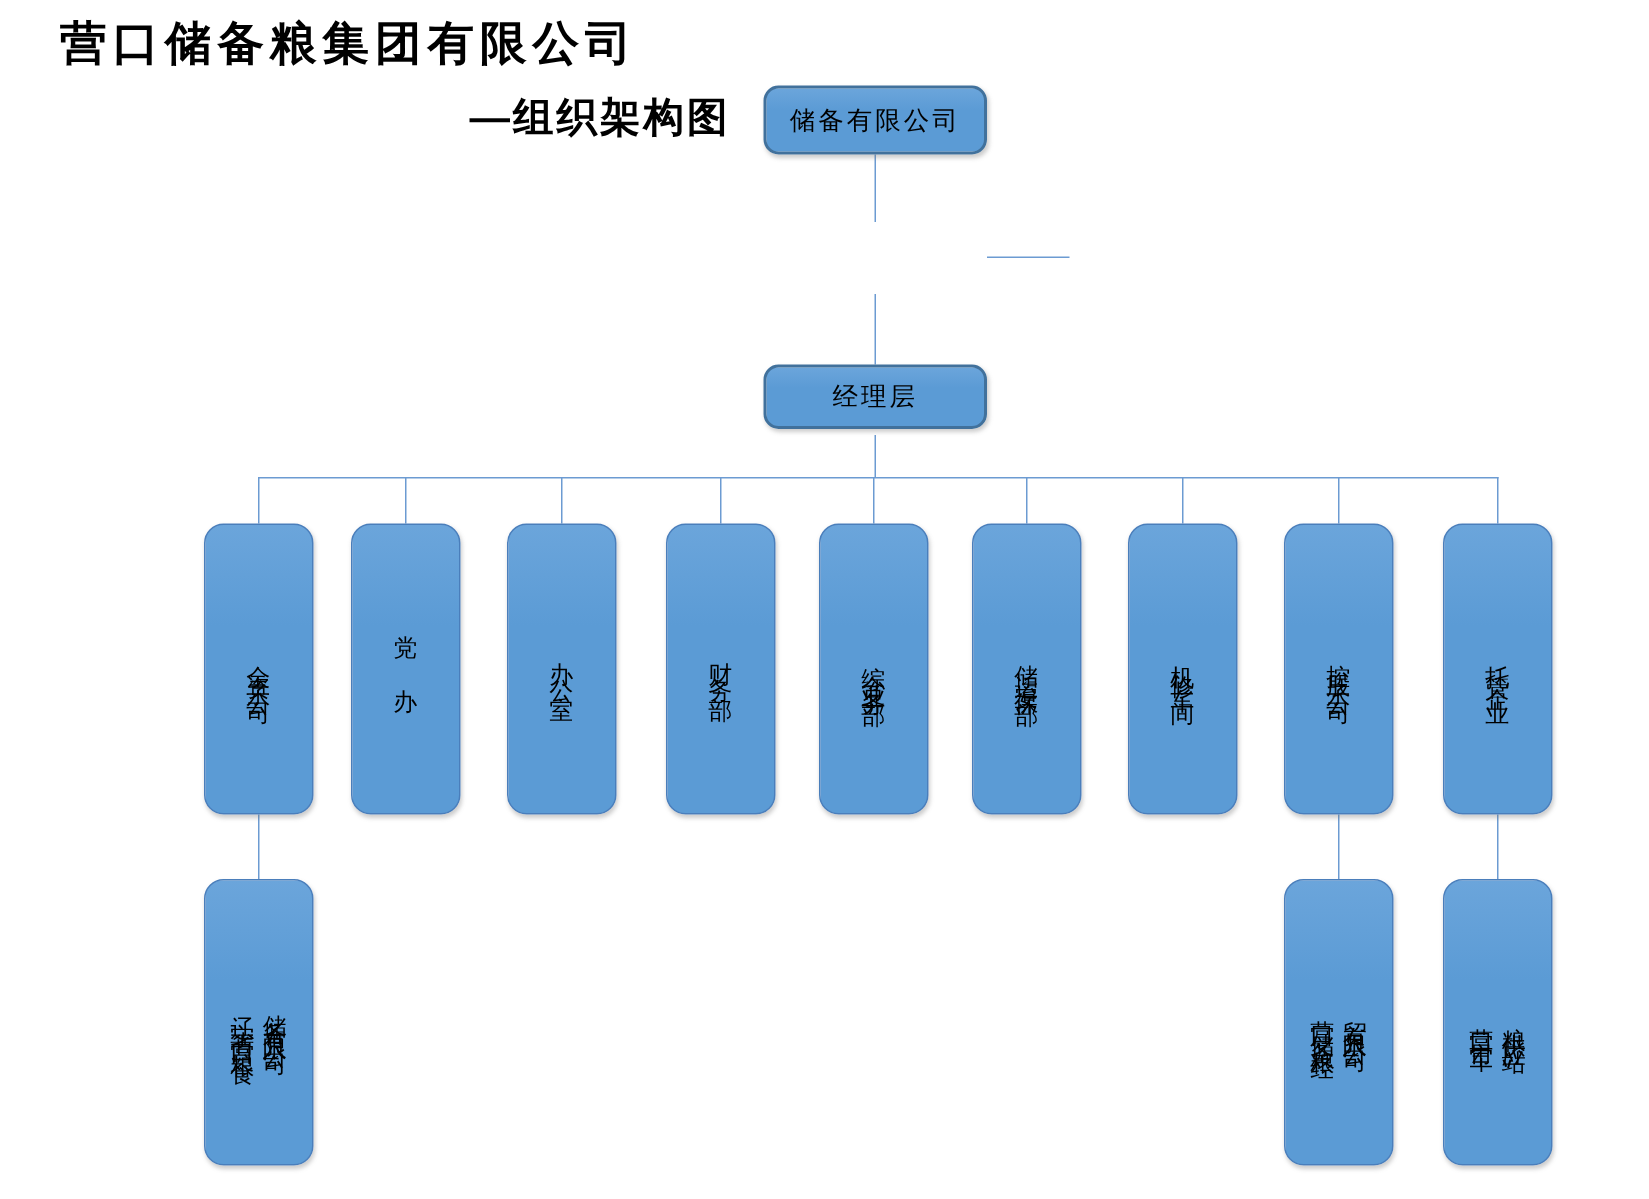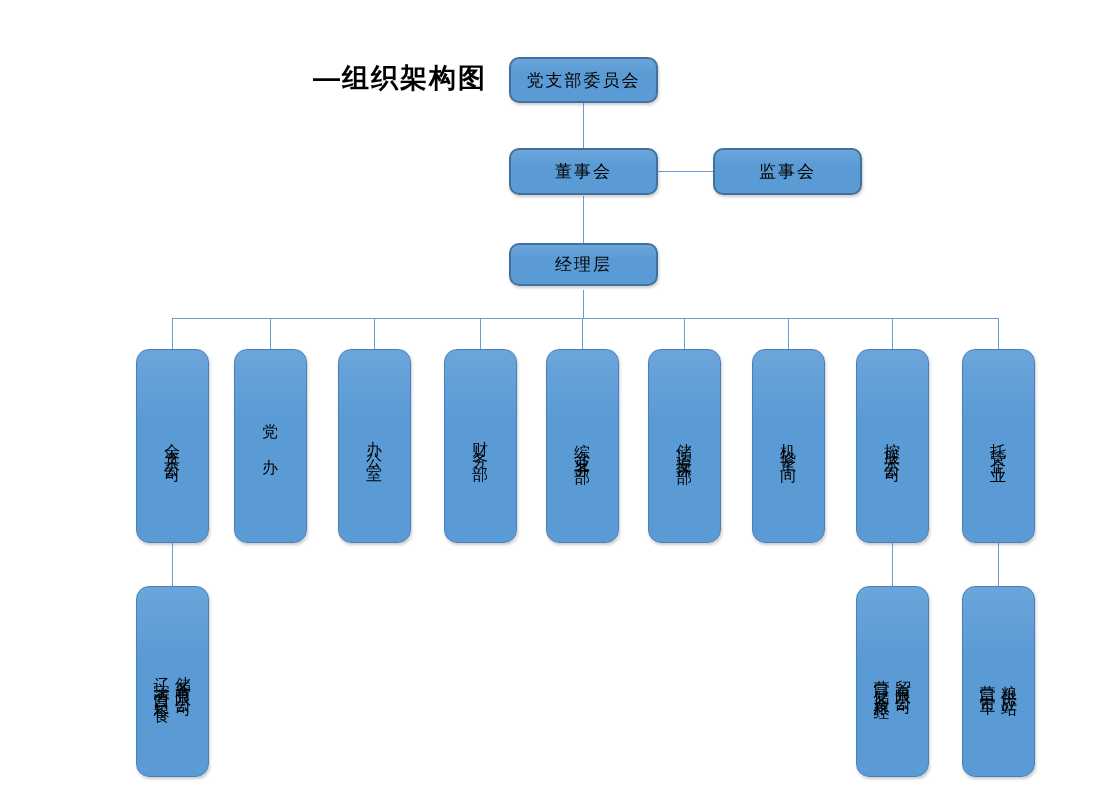--- a/index.html
+++ b/index.html
@@ -49,20 +49,21 @@
     white-space:pre-line;font-size:16px;line-height:1.35;letter-spacing:5px;
   }
   .lv{position:absolute;width:1px;background:#6C9BD2;}
   .lh{position:absolute;height:1px;background:#6C9BD2;}
 </style>
 </head>
 <body>
 
 <div class="canvas">
 
+  <h1 class="page-title">营口储备粮集团有限公司</h1>
   <h2 class="page-subtitle">—组织架构图</h2>
 
   <div class="lv" style="left:583px;top:103px;height:45px"></div>
   <div class="lh" style="left:658px;top:171px;width:55px"></div>
   <div class="lv" style="left:583px;top:196px;height:47px"></div>
   <div class="lv" style="left:583px;top:290px;height:28px"></div>
   <div class="lh" style="left:172px;top:318px;width:827px"></div>
   <div class="lv" style="left:172px;top:318px;height:31px"></div>
   <div class="lv" style="left:270px;top:318px;height:31px"></div>
   <div class="lv" style="left:374px;top:318px;height:31px"></div>
@@ -70,27 +71,21 @@
   <div class="lv" style="left:582px;top:318px;height:31px"></div>
   <div class="lv" style="left:684px;top:318px;height:31px"></div>
   <div class="lv" style="left:788px;top:318px;height:31px"></div>
   <div class="lv" style="left:892px;top:318px;height:31px"></div>
   <div class="lv" style="left:998px;top:318px;height:31px"></div>
   <div class="lv" style="left:172px;top:543px;height:43px"></div>
   <div class="lv" style="left:892px;top:543px;height:43px"></div>
   <div class="lv" style="left:998px;top:543px;height:43px"></div>
 
   <div class="node hbox" style="left:509px;top:57px;height:46px">
-    <span>党支部委员会</span>
-  </div>
-  <div class="node hbox" style="left:509px;top:148px;height:47px">
-    <span>董事会</span>
-  </div>
-  <div class="node hbox" style="left:713px;top:148px;height:47px">
-    <span>监事会</span>
+    <span>储备有限公司</span>
   </div>
   <div class="node hbox" style="left:509px;top:243px;height:43px">
     <span>经理层</span>
   </div>
 
   <div class="node vbox" style="left:136px">
     <span class="vlabel sp5">全资子公司</span>
   </div>
   <div class="node vbox" style="left:234px">
     <span class="vlabel sp2">党办</span>

